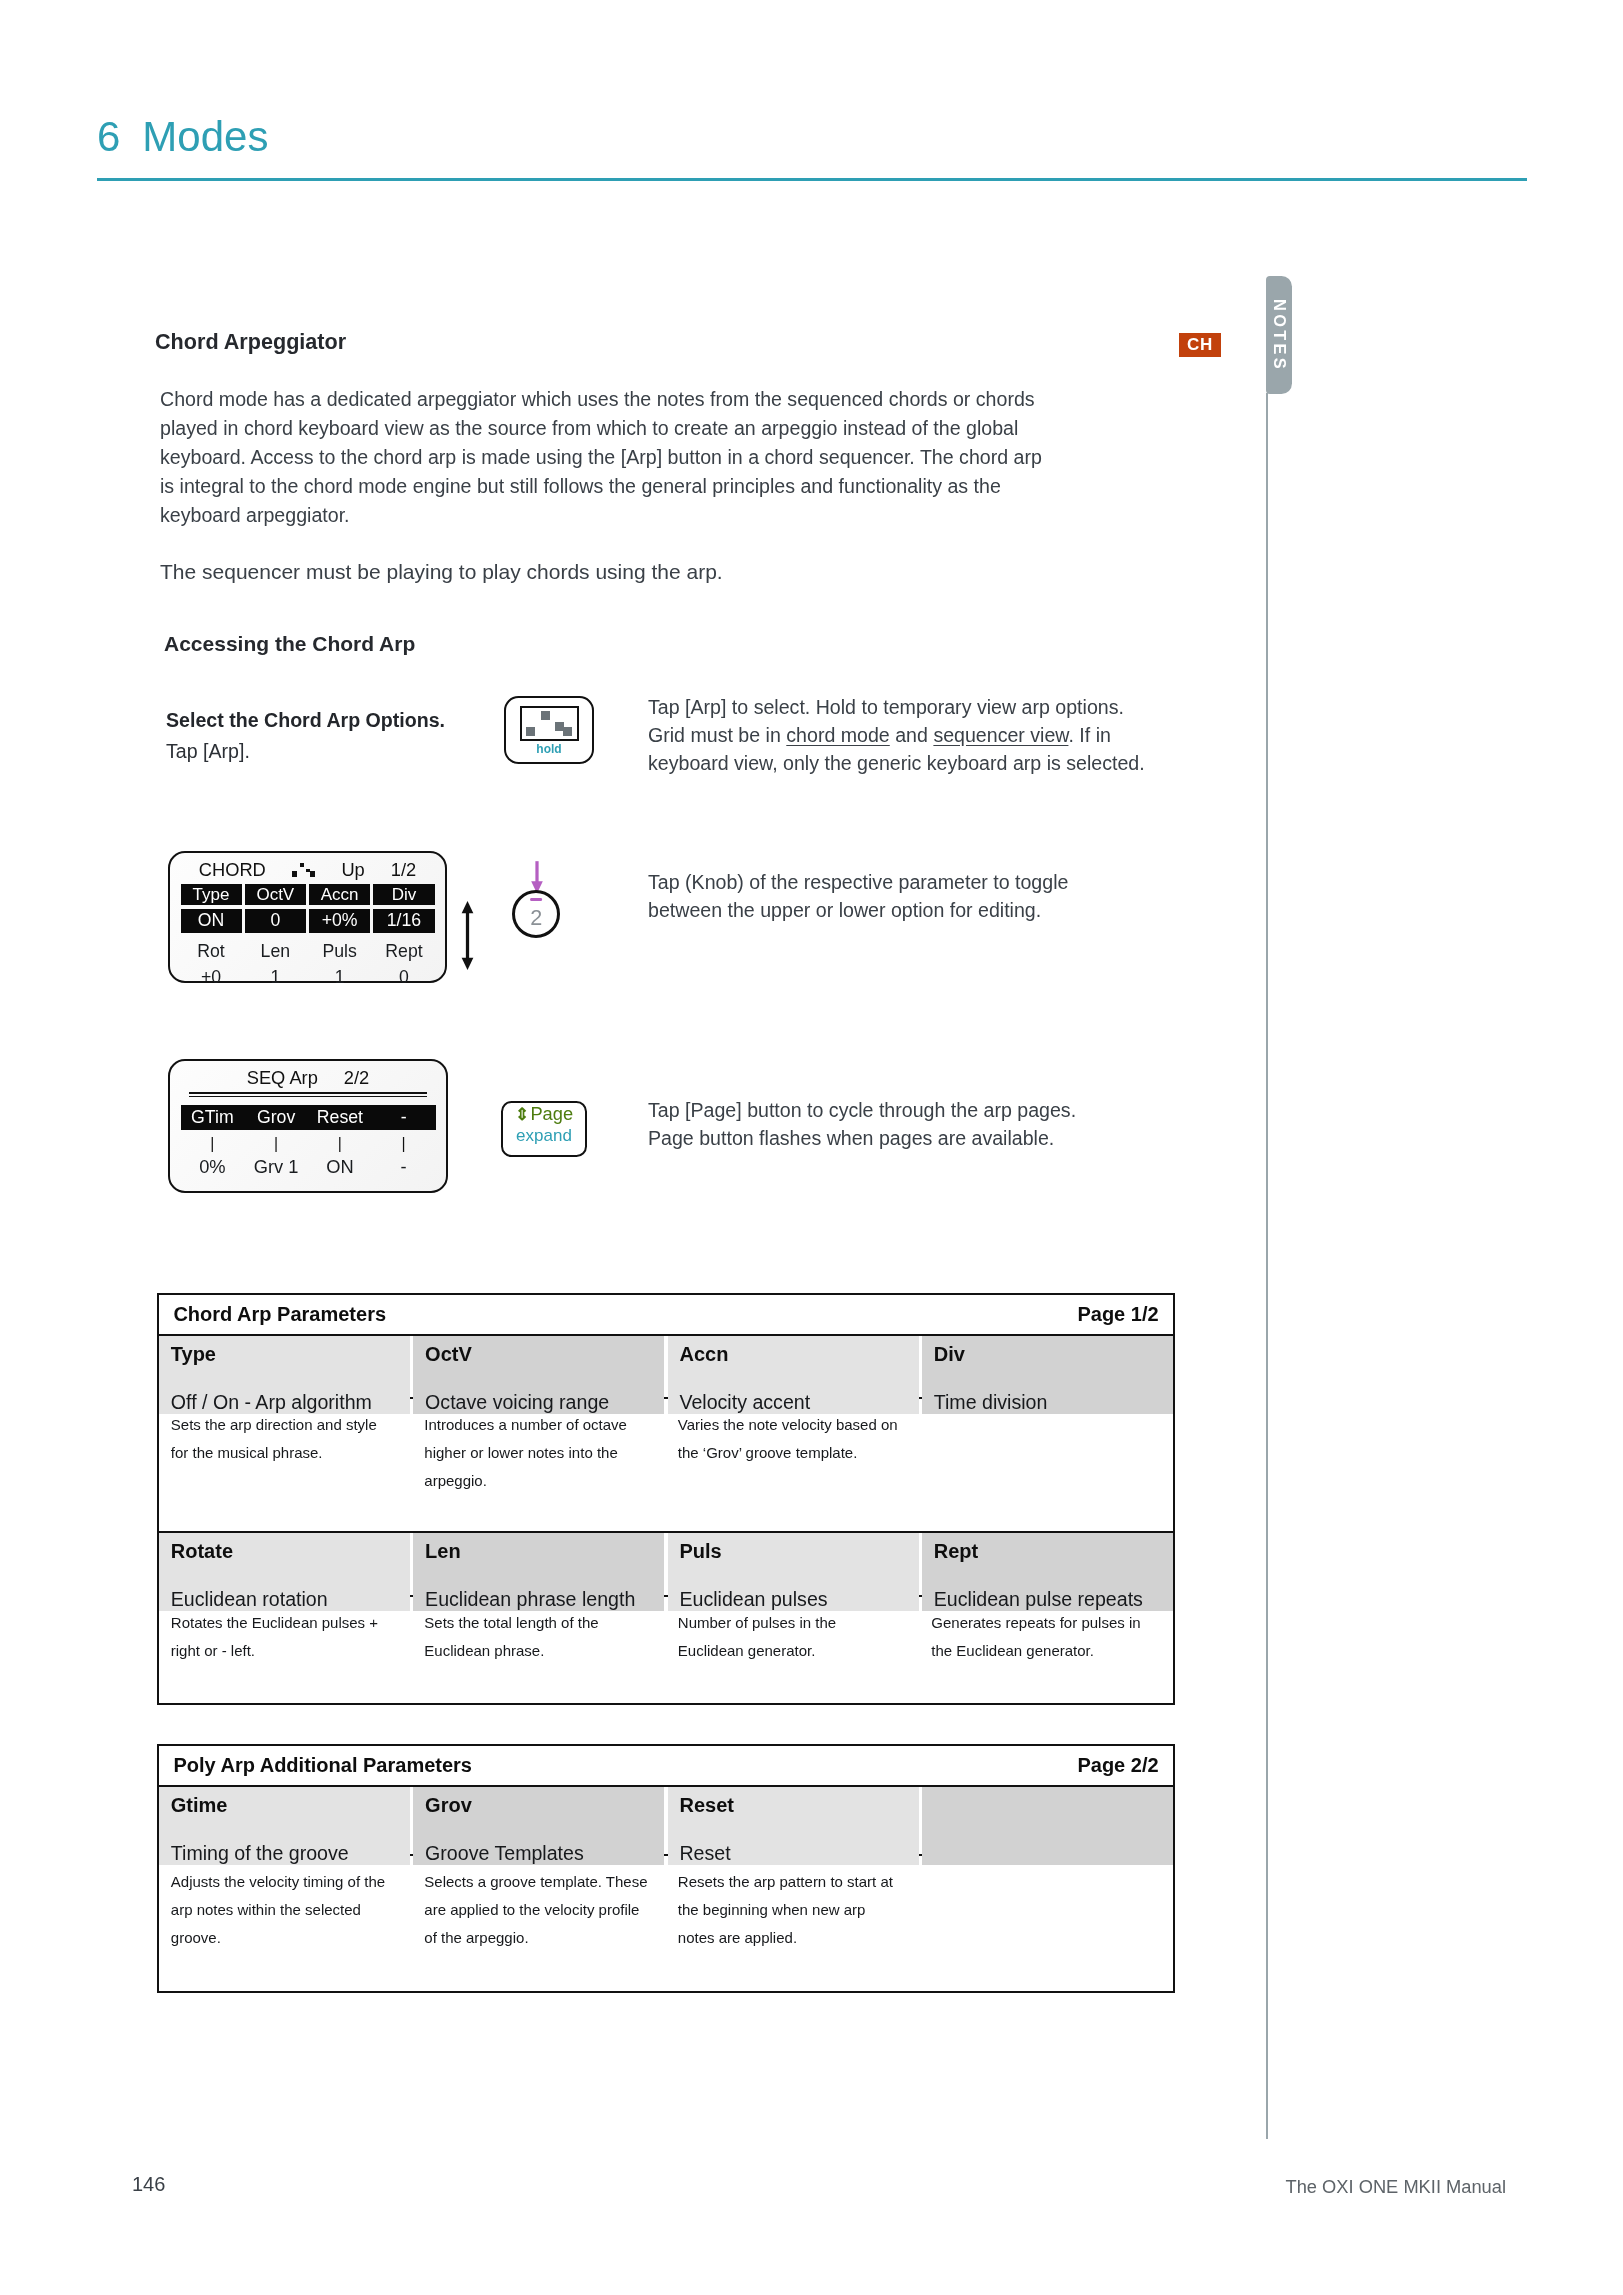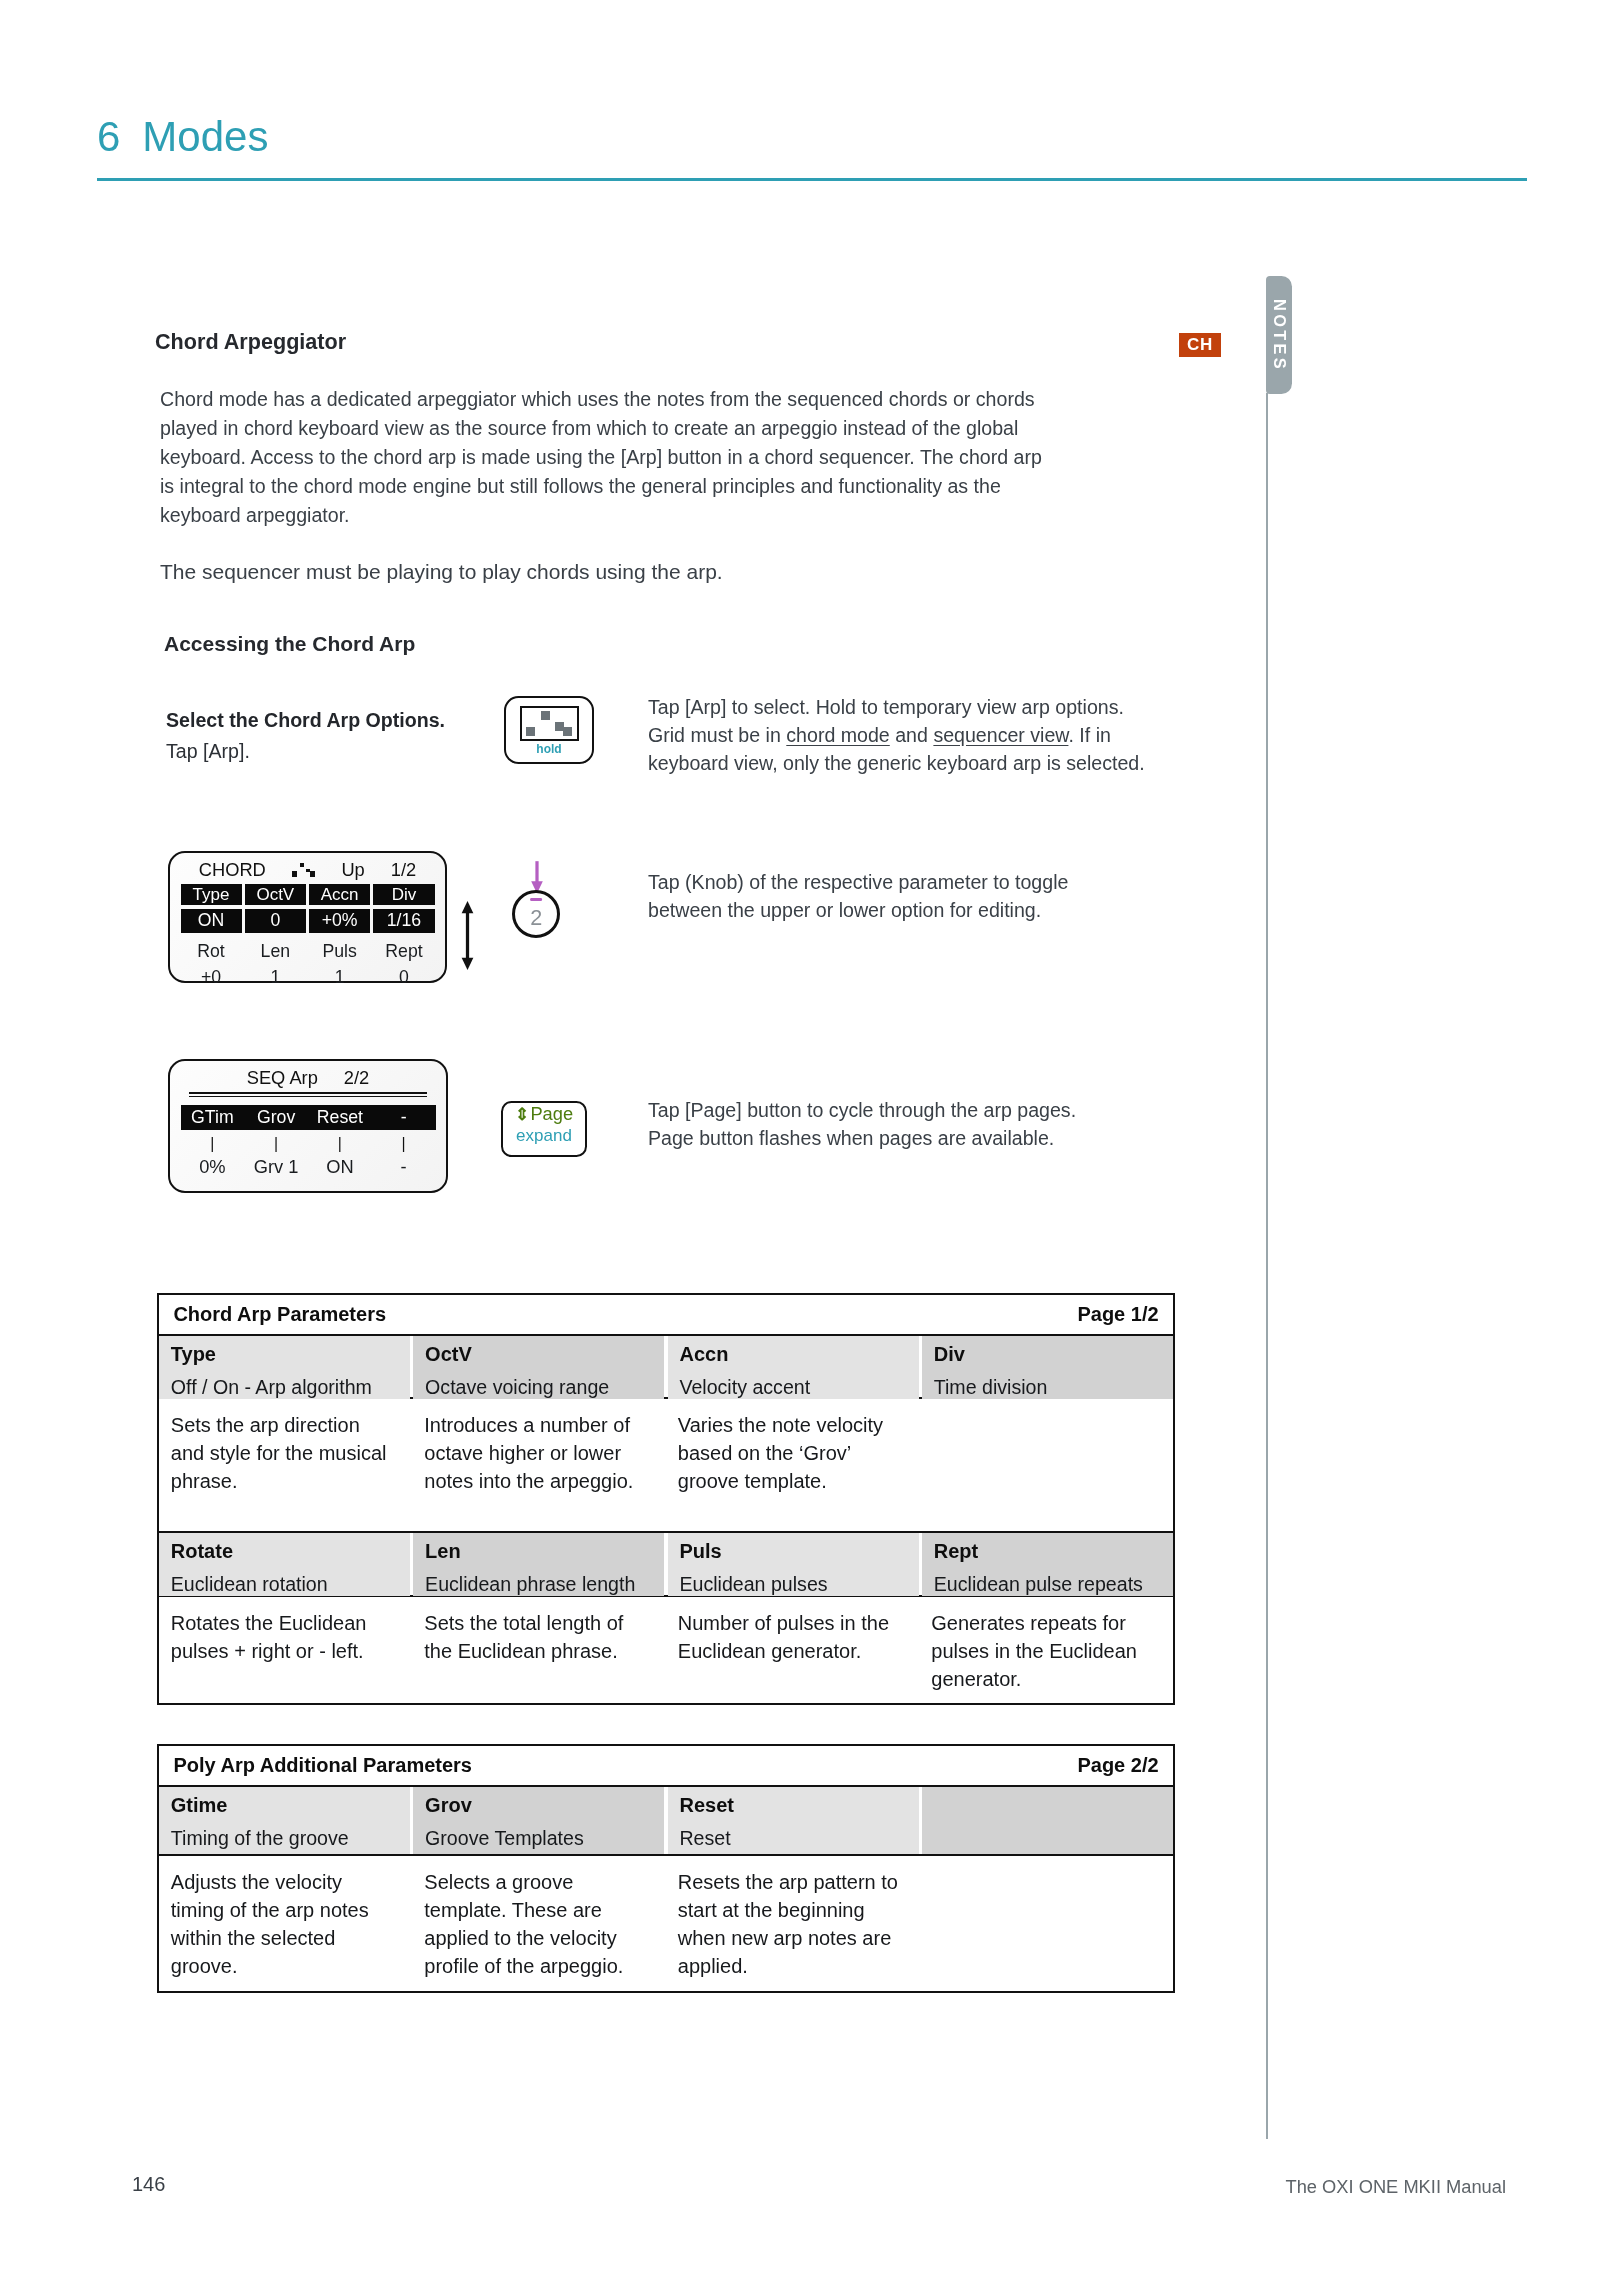--- a/index.html
+++ b/index.html
@@ -91,23 +91,23 @@
   .pt-row{border-bottom:2.6px solid #111;}
   .pt-row:last-child{border-bottom:none;}
   .pt-title{display:flex;justify-content:space-between;align-items:center;padding:0 14.4px;font-size:20px;font-weight:bold;color:#0e0e0e;}
   .h64{height:41px;} .h96{height:63px;} .h98{height:64px;} .h106{height:69px;}
   .b204{height:134px;} .b162{height:106px;} .b206{height:135px;}
   .pt-sub{display:grid;grid-template-columns:repeat(4,1fr);gap:3.3px;background:#fff;}
   .pt-sub .hc{padding:6.5px 9.2px 0 11.8px;}
   .pt-sub .hc:nth-child(odd){background:var(--grayl);}
   .pt-sub .hc:nth-child(even){background:var(--grayd);}
   .hc .hname{font-size:20px;font-weight:bold;color:#0e0e0e;}
-  .hc .hsub{font-size:19.6px;color:#17191c;margin-top:10px;}
+  .hc .hsub{font-size:19.6px;color:#17191c;margin-top:25px;}
   .pt-body{display:grid;grid-template-columns:repeat(4,1fr);}
-  .pt-body .bc{padding:11.8px 14.4px 0 11.8px;font-size:20px;line-height:28px;color:#17191c;}
+  .pt-body .bc{padding:11.8px 14.4px 0 11.8px;font-size:15px;line-height:28px;color:#17191c;}
 
   
   .foot-num{position:absolute;left:132px;top:2173px;font-size:20px;color:#3a4047;}
   .foot-right{position:absolute;right:117px;top:2176px;font-size:18.3px;color:#5d6368;}
 </style>
 </head>
 <body>
 
 <div class="page">
 

